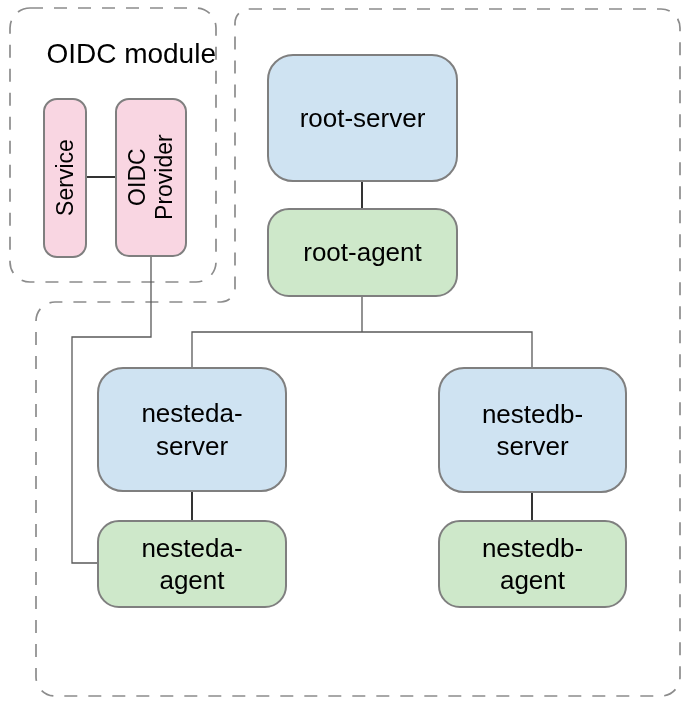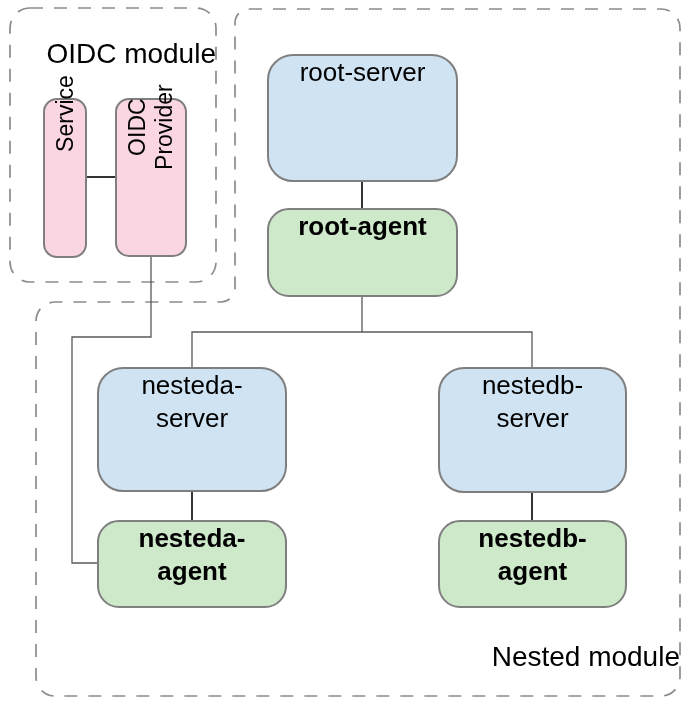--- a/index.html
+++ b/index.html
@@ -14,27 +14,27 @@
   .module-outline {
     fill:none; stroke:var(--module-border,#8c8c8c);
     stroke-width:1.7; stroke-dasharray:13 11;
   }
   .connector { fill:none; stroke:var(--connector,#595959); stroke-width:1.3; }
   .connector.direct { stroke:var(--link,#000); stroke-width:1.6; }
 
   .node {
     position:absolute; box-sizing:border-box;
     border:2px solid var(--node-border,#7f7f7f);
-    display:flex; flex-direction:column; align-items:center; justify-content:space-between;
+    display:flex; flex-direction:column; align-items:center; justify-content:center;
     text-align:center;
   }
   .node .label { font-size:26px; line-height:1.25; white-space:pre-line; }
   .node .sublabel { font-size:19px; line-height:1.2; margin-top:1px; }
   .blue  { background:var(--server-fill,#cfe3f2); border-radius:26px; }
-  .green { background:var(--agent-fill,#cee8ca); border-radius:22px;font-weight:bold; }
+  .green { background:var(--agent-fill,#cee8ca); border-radius:22px; }
   .pink  { background:var(--oidc-fill,#f9d6e2); border-radius:14px; }
   .vtext {
     transform:rotate(-90deg);
     font-size:23px; line-height:1.18; white-space:pre-line; text-align:center;
   }
 
   .module-label { position:absolute; text-align:right; font-size:28px; }
   .oidc-label   { left:10px; top:38px;  width:206px; }
   .nested-label { left:36px; top:641px; width:644px; }
 
@@ -60,21 +60,20 @@
 
     <path class="connector direct" d="M 87 177 H 115"></path>
     <path class="connector" d="M 151 257 V 337 H 72 V 563 H 97"></path>
     <path class="connector direct" d="M 362 182 V 208"></path>
     <path class="connector" d="M 362 297 V 332 M 192 367 V 332 H 532 V 367"></path>
     <path class="connector direct" d="M 192 492 V 520"></path>
     <path class="connector direct" d="M 532 493 V 520"></path>
   </svg>
 
   <div class="module-label oidc-label">OIDC module</div>
-  <div class="module-label nested-label">Nested module</div>
 
   <div class="node pink pos-service">
     <span class="vtext">Service</span>
   </div>
   <div class="node pink pos-provider">
     <span class="vtext">OIDC
 Provider</span>
   </div>
 
   <div class="node blue pos-root-server">

